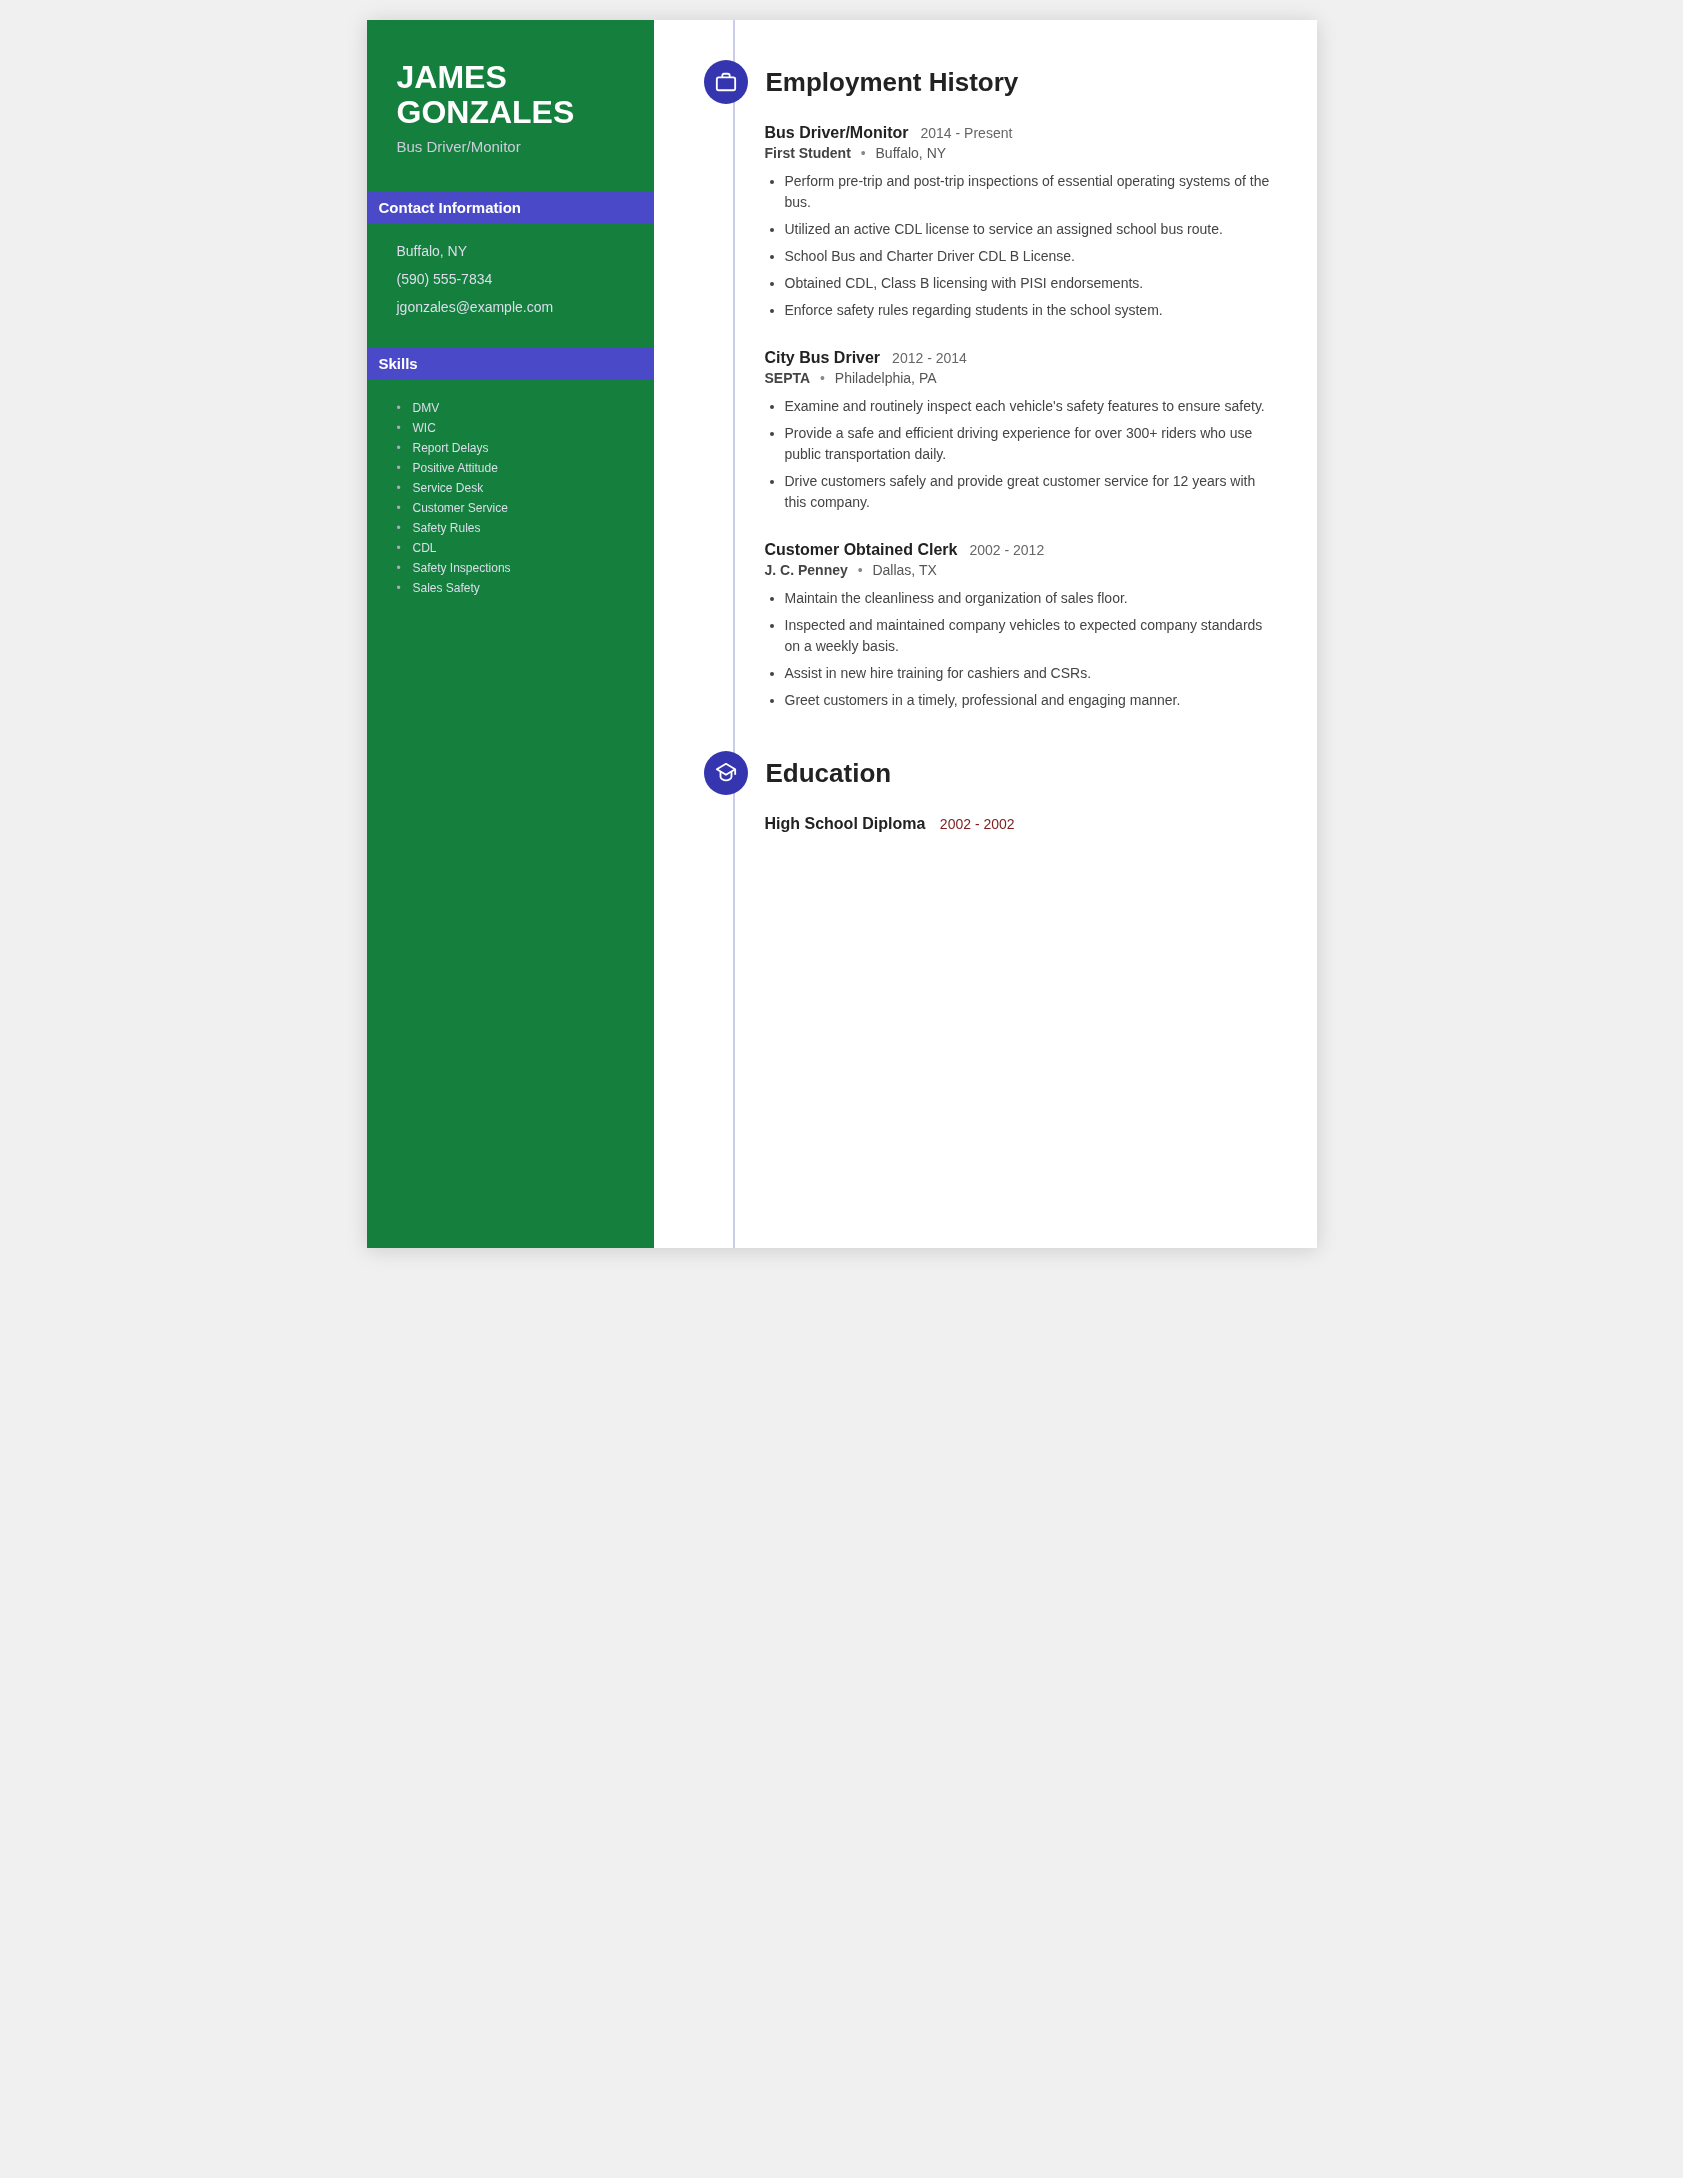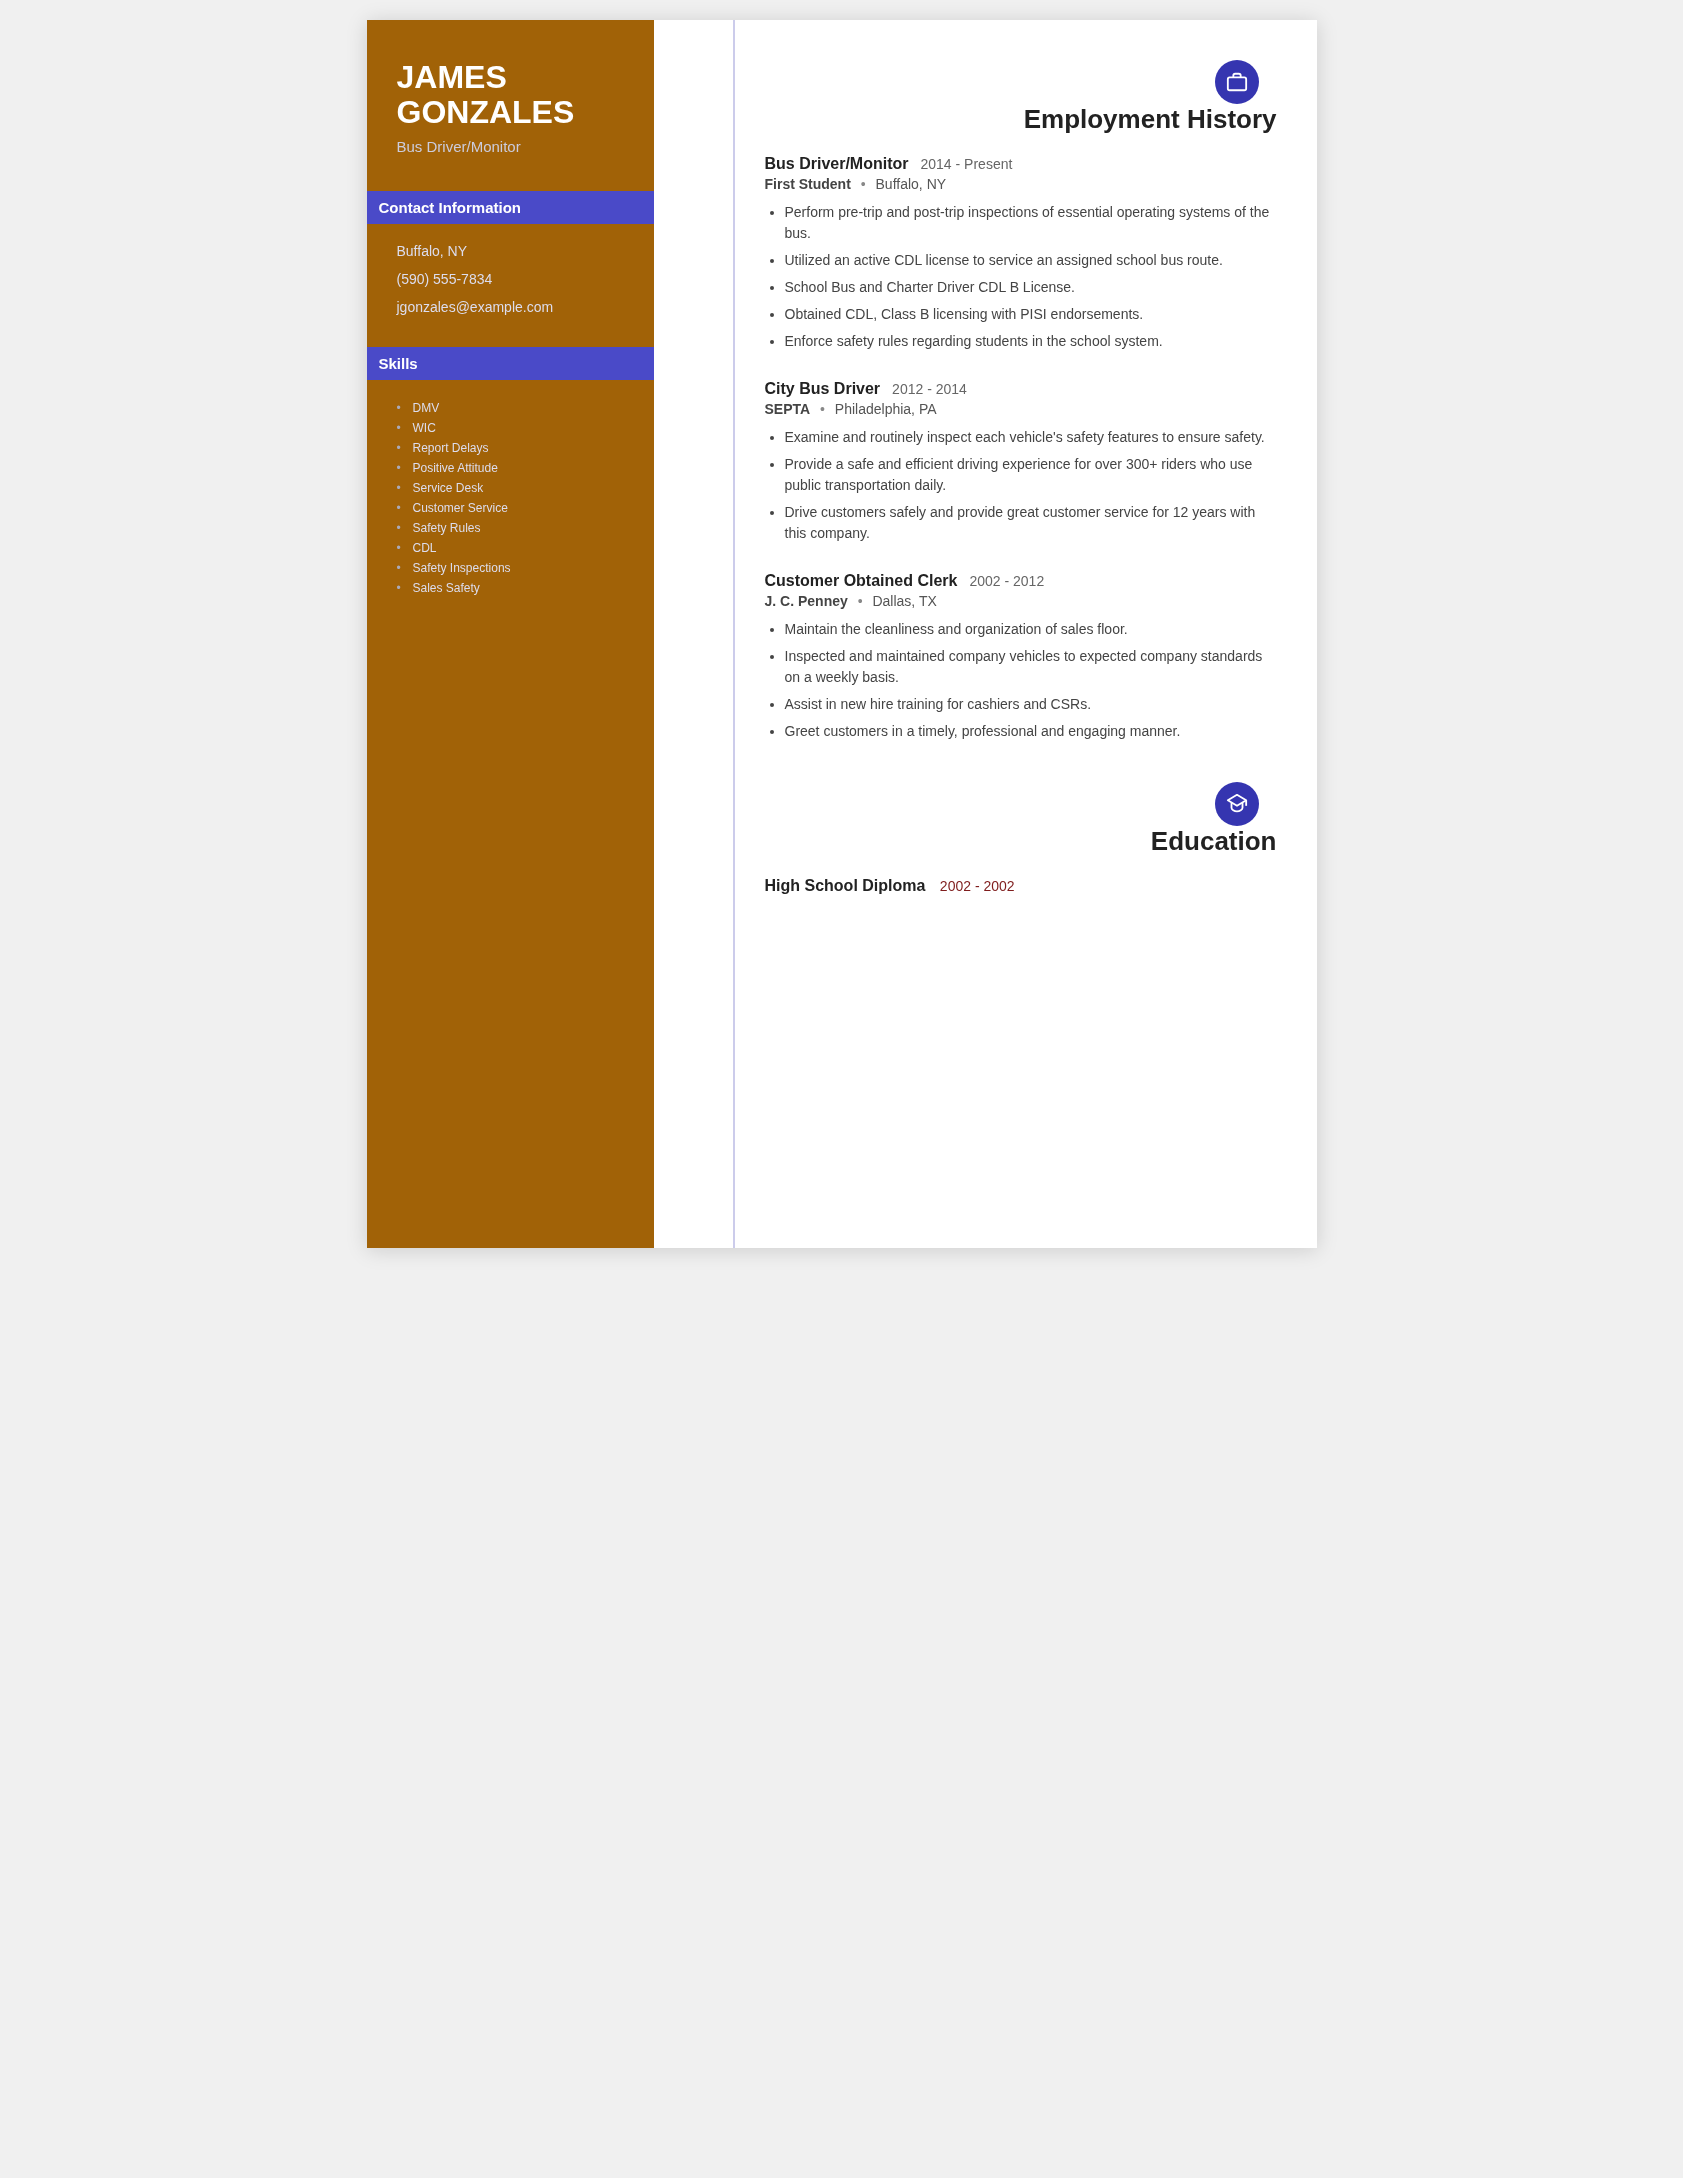--- a/index.html
+++ b/index.html
@@ -16,21 +16,21 @@
       width: 950px;
       min-height: 1228px;
       background: white;
       display: flex;
       box-shadow: 0 2px 20px rgba(0,0,0,0.15);
     }
     
     .sidebar {
       width: 287px;
       min-width: 287px;
-      background: #a16207;
+      background: #15803d;
       color: white;
       padding: 40px 30px;
       position: relative;
     }
     .sidebar-name {
       font-size: 32px;
       font-weight: 900;
       line-height: 1.1;
       text-transform: uppercase;
       margin-bottom: 8px;
@@ -90,23 +90,22 @@
       width: 2px;
       background: #3535b0;
       opacity: 0.25;
     }
     .section {
       margin-bottom: 40px;
       position: relative;
     }
     .section-header-row {
       display: flex;
-      align-items: flex-end;
+      align-items: center;
       margin-bottom: 20px;
-      flex-direction: column;
     }
     .section-icon {
       width: 44px;
       height: 44px;
       border-radius: 50%;
       background: #3535b0;
       display: flex;
       align-items: center;
       justify-content: center;
       margin-right: 18px;

